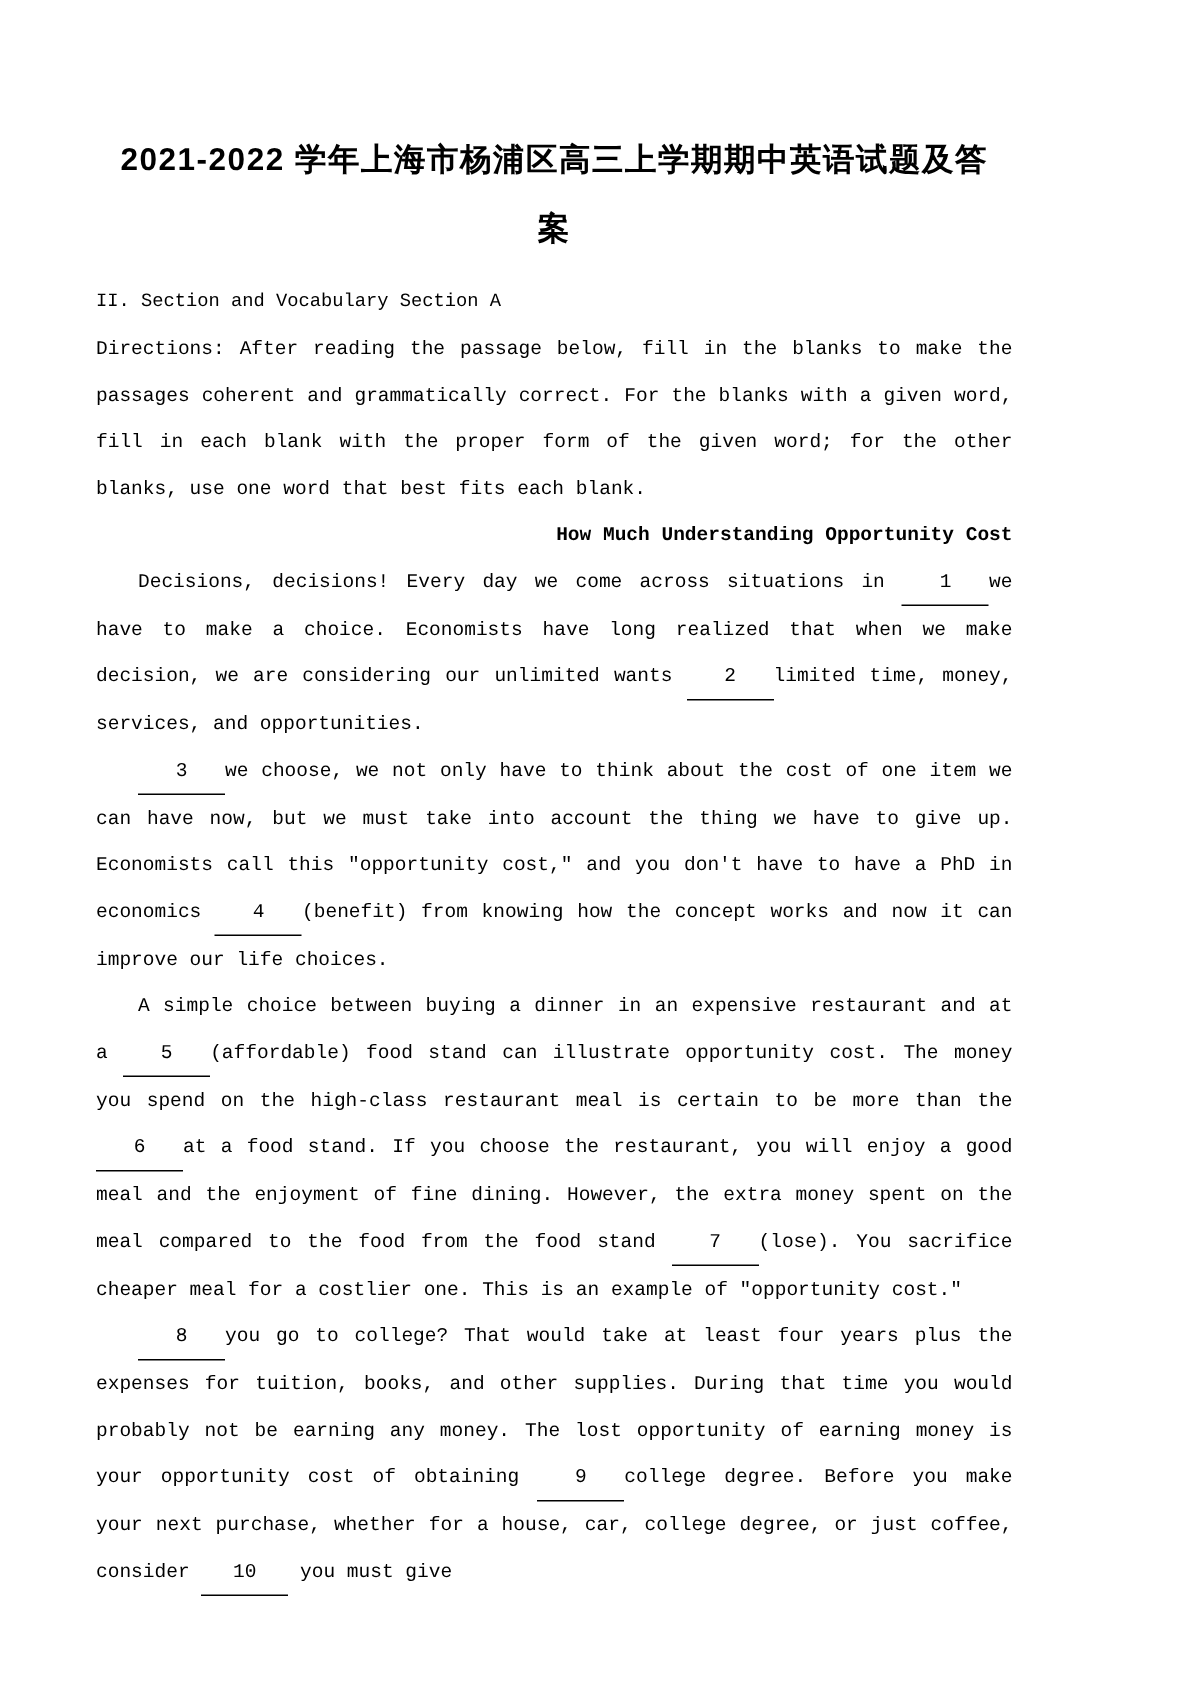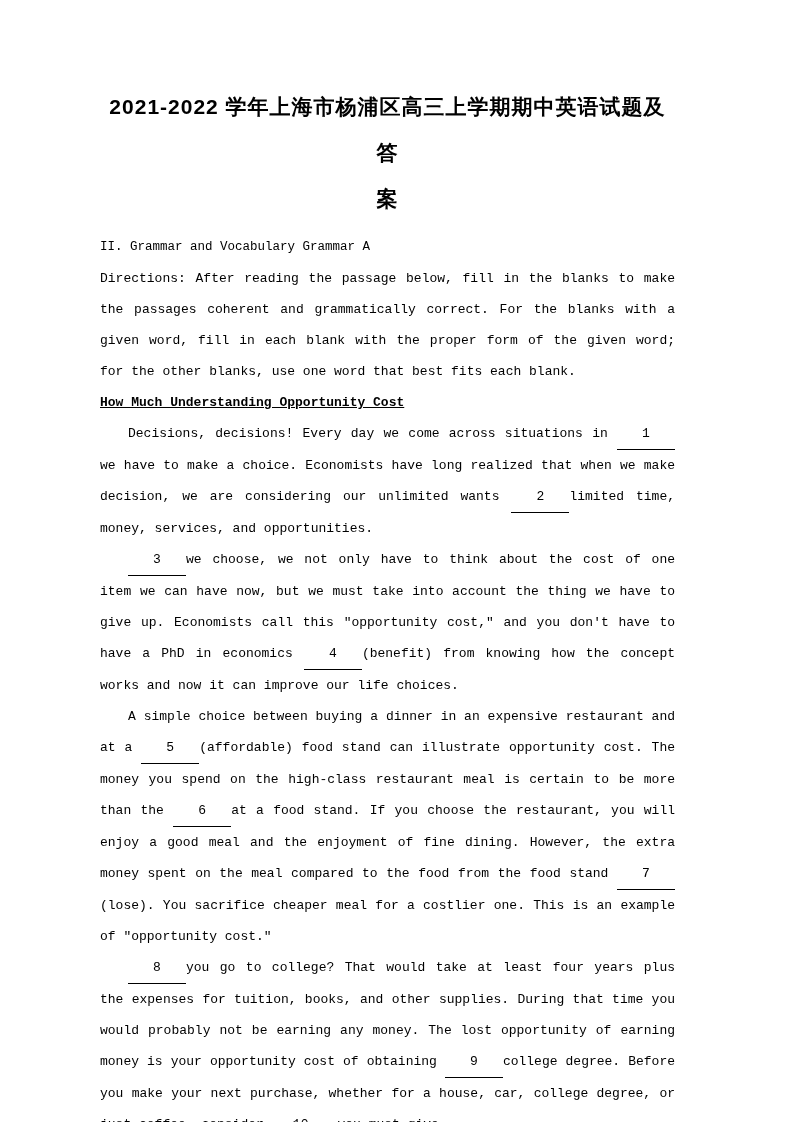--- a/index.html
+++ b/index.html
@@ -7,44 +7,43 @@
   body {
     width: 793px;
     height: 1122px;
     overflow: hidden;
     color: #000000;
     font-family: "Liberation Mono", "DejaVu Sans Mono", monospace;
   }
   .page {
     width: 100%;
     height: 100%;
-    padding: 84px 118px 0 100px;
+    padding: 84px 118px 0 64px;
   }
   .doc-title {
     font-family: "Liberation Sans", "DejaVu Sans", sans-serif;
     font-weight: 700;
     font-size: 21px;
     line-height: 46px;
     text-align: center;
     letter-spacing: 1px;
     margin-bottom: 10px;
   }
   .body-text {
     font-size: 13px;
     line-height: 31px;
     text-align: justify;
   }
   .section-heading {
     font-size: 12.5px;
     line-height: 31px;
   }
   .passage-title {
-    text-align: left;
+    text-align: right;
     font-weight: 700;
-    text-decoration: underline;
   }
   .para { text-indent: 28px; }
   .blank {
     display: inline-block;
     min-width: 58px;
     padding: 0 4px;
     border-bottom: 1.2px solid #000000;
     text-align: center;
     text-indent: 0;
   }
@@ -52,21 +51,21 @@
 </head>
 <body>
 
 <div class="page">
 
   <h1 class="doc-title">
     <span>2021-2022 学年上海市杨浦区高三上学期期中英语试题及答</span><br>
     <span>案</span>
   </h1>
 
-  <div class="section-heading">II. Grammar and Vocabulary Grammar A</div>
+  <div class="section-heading">II. Section and Vocabulary Section A</div>
 
   <p class="body-text">Directions: After reading the passage below, fill in the blanks to make the passages coherent and grammatically correct. For the blanks with a given word, fill in each blank with the proper form of the given word; for the other blanks, use one word that best fits each blank.</p>
 
   <div class="body-text passage-title">How Much Understanding Opportunity Cost</div>
 
   <div>
       <p class="body-text para">Decisions, decisions! Every day we come across situations in <span class="blank">1</span>we have to make a choice. Economists have long realized that when we make decision, we are considering our unlimited wants <span class="blank">2</span>limited time, money, services, and opportunities.</p>
       <p class="body-text para"><span class="blank">3</span>we choose, we not only have to think about the cost of one item we can have now, but we must take into account the thing we have to give up. Economists call this "opportunity cost," and you don't have to have a PhD in economics <span class="blank">4</span>(benefit) from knowing how the concept works and now it can improve our life choices.</p>
       <p class="body-text para">A simple choice between buying a dinner in an expensive restaurant and at a <span class="blank">5</span>(affordable) food stand can illustrate opportunity cost. The money you spend on the high-class restaurant meal is certain to be more than the <span class="blank">6</span>at a food stand. If you choose the restaurant, you will enjoy a good meal and the enjoyment of fine dining. However, the extra money spent on the meal compared to the food from the food stand <span class="blank">7</span>(lose). You sacrifice cheaper meal for a costlier one. This is an example of "opportunity cost."</p>
       <p class="body-text para"><span class="blank">8</span>you go to college? That would take at least four years plus the expenses for tuition, books, and other supplies. During that time you would probably not be earning any money. The lost opportunity of earning money is your opportunity cost of obtaining <span class="blank">9</span>college degree. Before you make your next purchase, whether for a house, car, college degree, or just coffee, consider <span class="blank">10</span> you must give</p>

